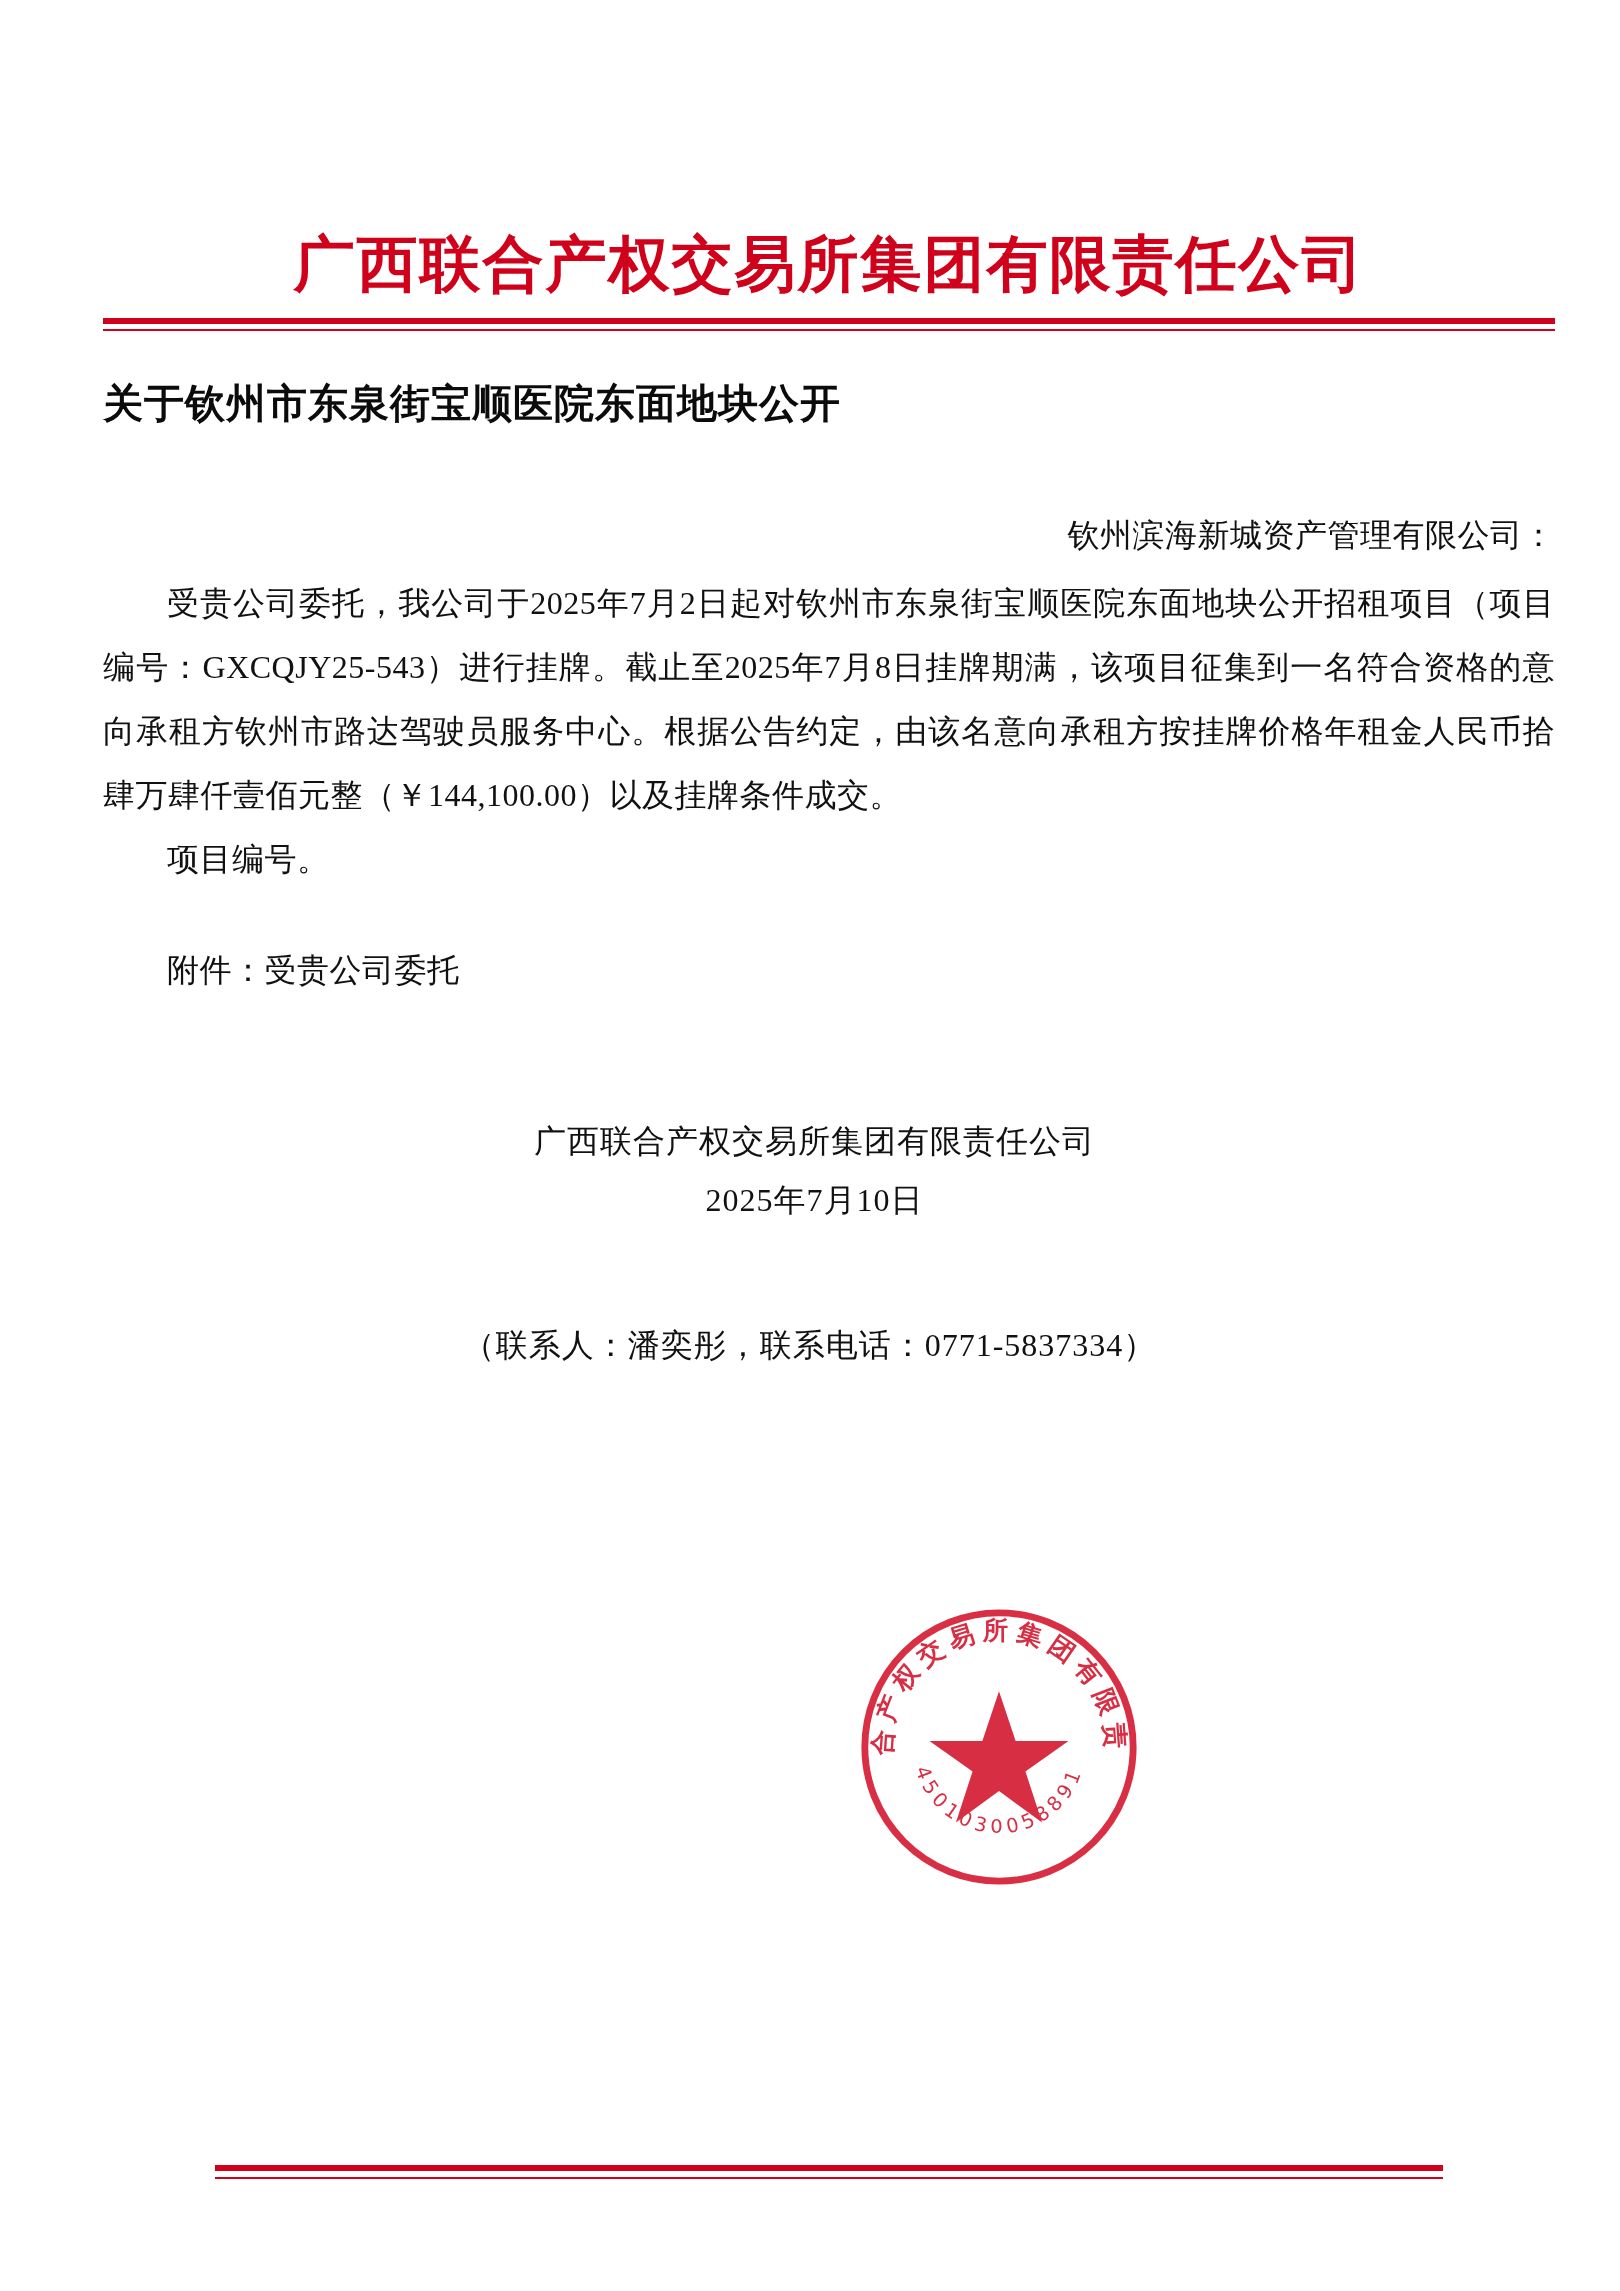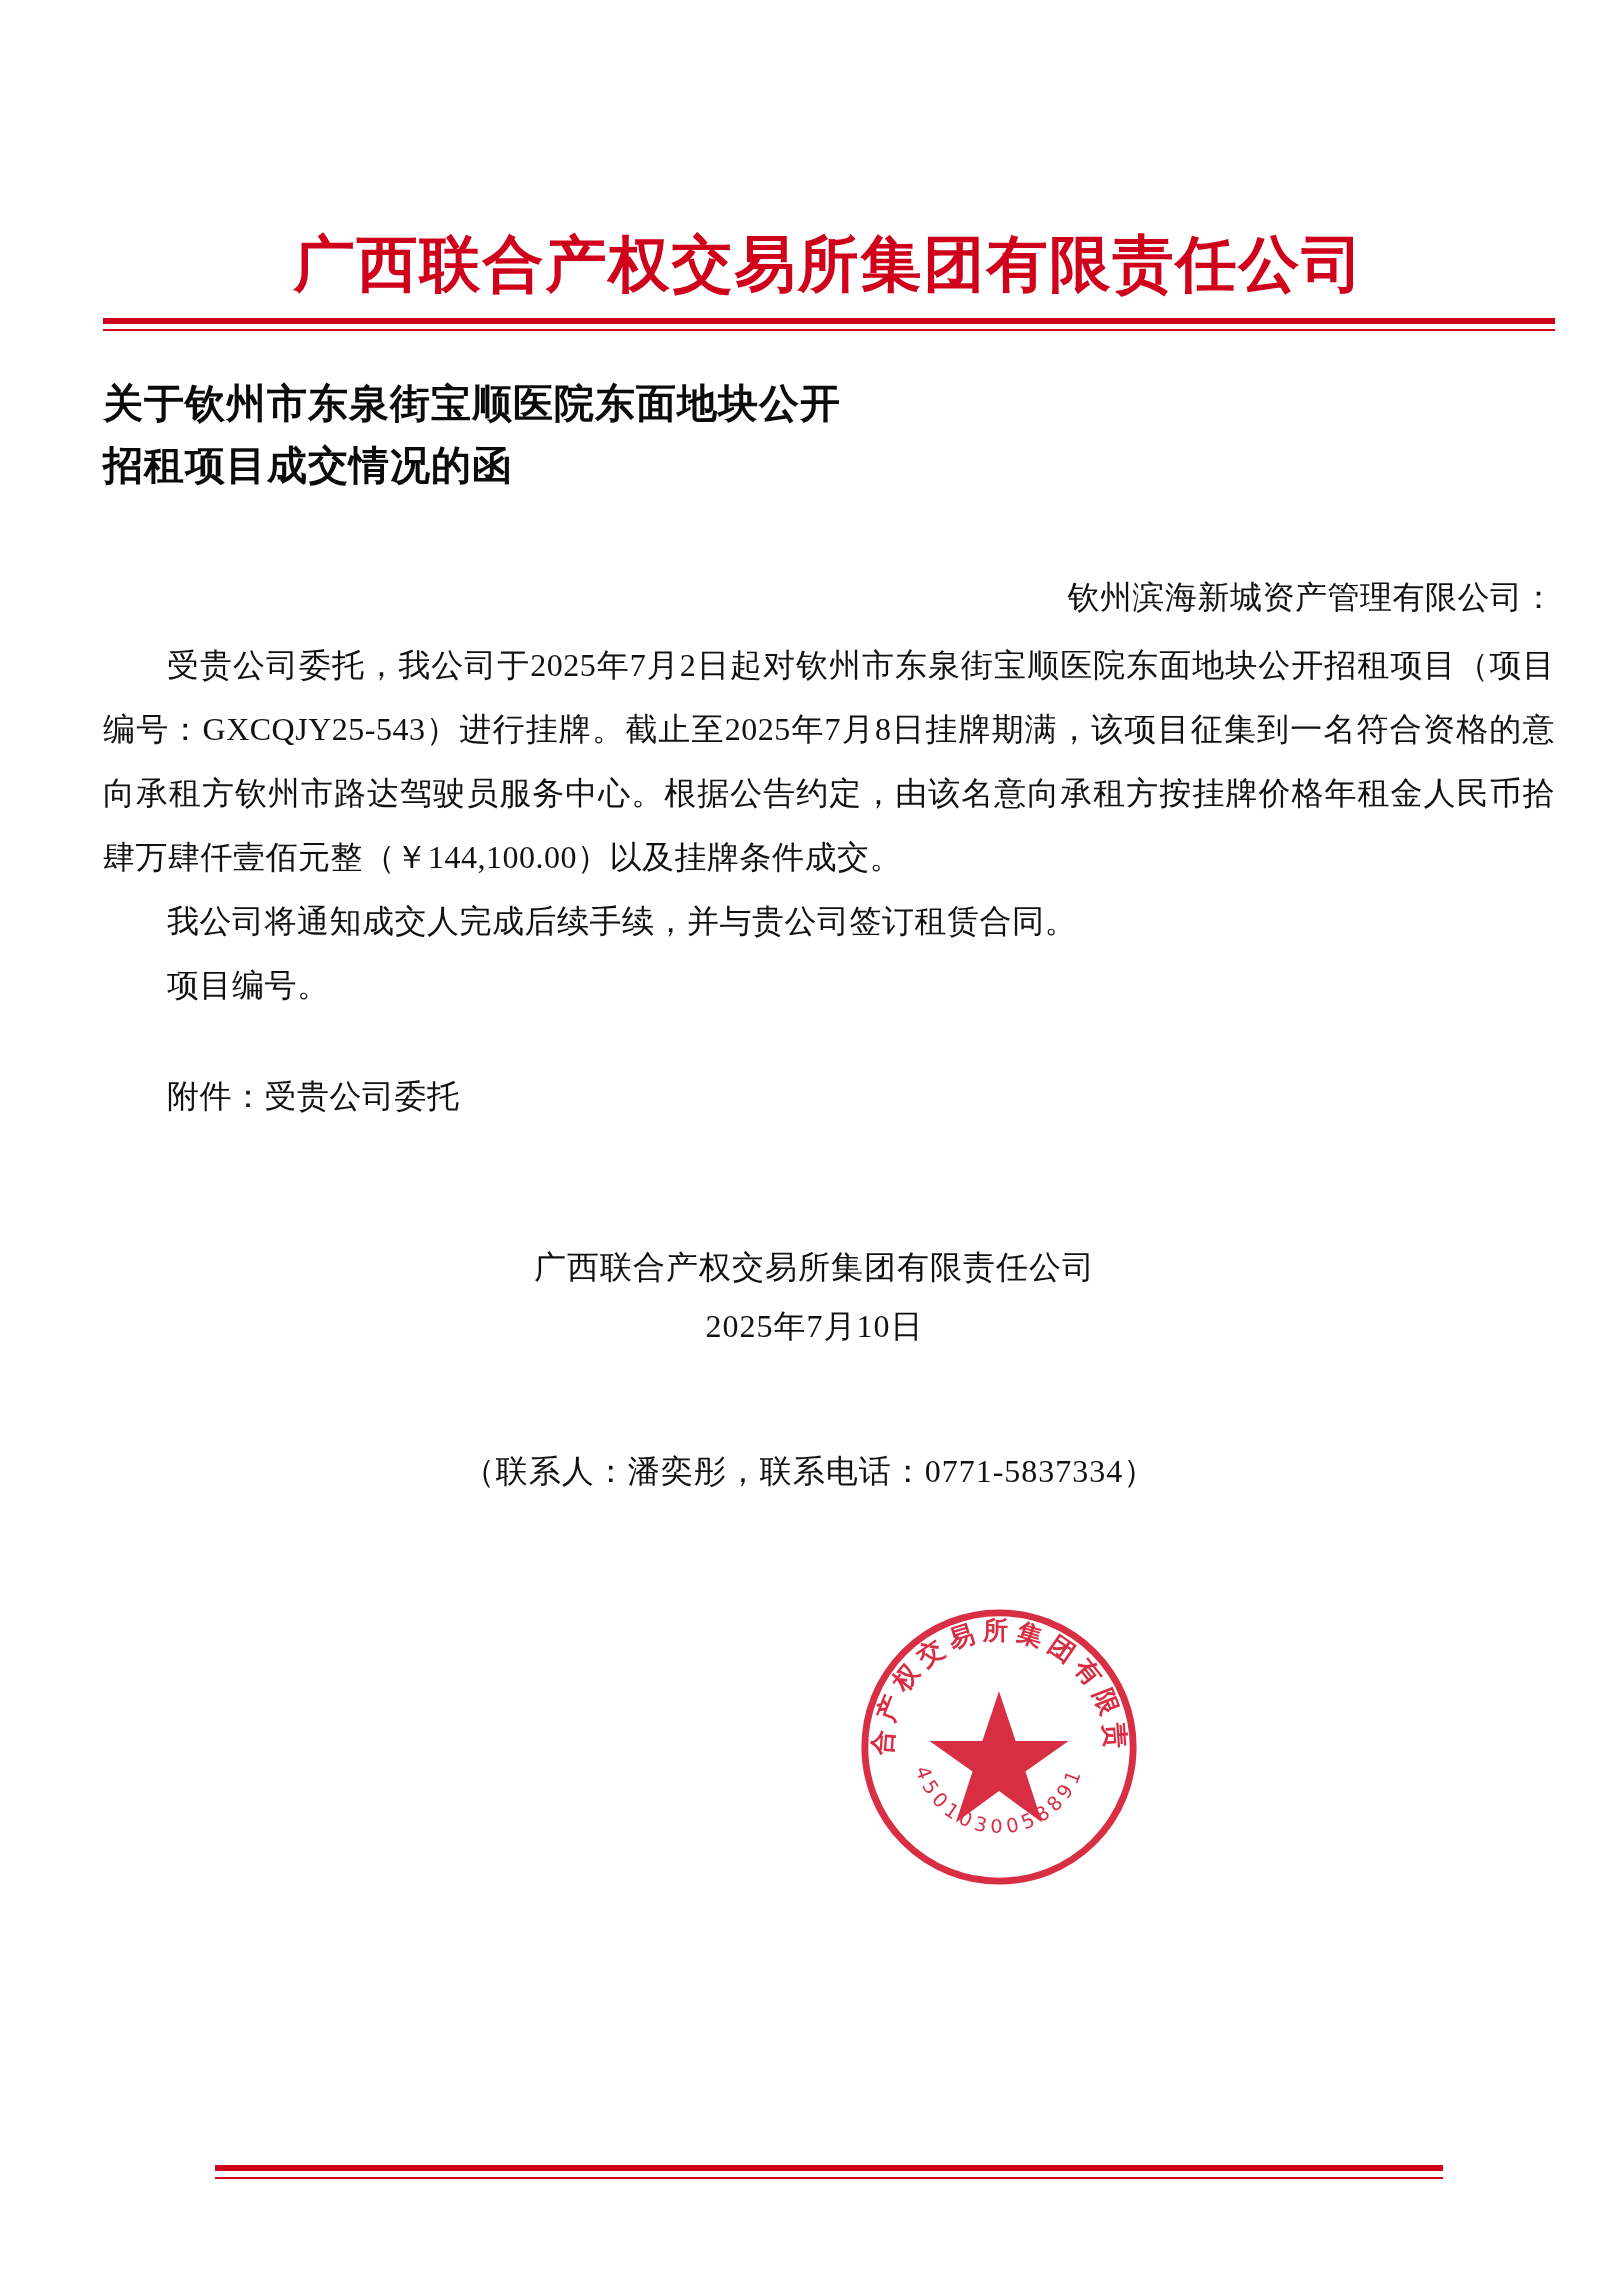--- a/index.html
+++ b/index.html
@@ -147,27 +147,25 @@
 <div class="page">
 
   <div class="letterhead">
     <div class="org-name">广西联合产权交易所集团有限责任公司</div>
     <div class="rule-thick"></div>
     <div class="rule-thin"></div>
   </div>
 
   <div class="doc-title">
     <span class="line">关于钦州市东泉街宝顺医院东面地块公开</span>
-    <span class="line">招租项目成交情况的函</span>
   </div>
 
   <div class="body-block">
     <p class="recipient">钦州滨海新城资产管理有限公司：</p>
     <p class="para">受贵公司委托，我公司于2025年7月2日起对钦州市东泉街宝顺医院东面地块公开招租项目（项目编号：GXCQJY25-543）进行挂牌。截止至2025年7月8日挂牌期满，该项目征集到一名符合资格的意向承租方钦州市路达驾驶员服务中心。根据公告约定，由该名意向承租方按挂牌价格年租金人民币拾肆万肆仟壹佰元整（￥144,100.00）以及挂牌条件成交。</p>
-    <p class="para">我公司将通知成交人完成后续手续，并与贵公司签订租赁合同。</p>
     <p class="para">项目编号。</p>
     <div class="attachment">附件：受贵公司委托</div>
   </div>
 
   <div class="signature">
     <span class="sign-org">广西联合产权交易所集团有限责任公司</span>
     <span class="sign-date">2025年7月10日</span>
   </div>
 
   <div class="seal">

